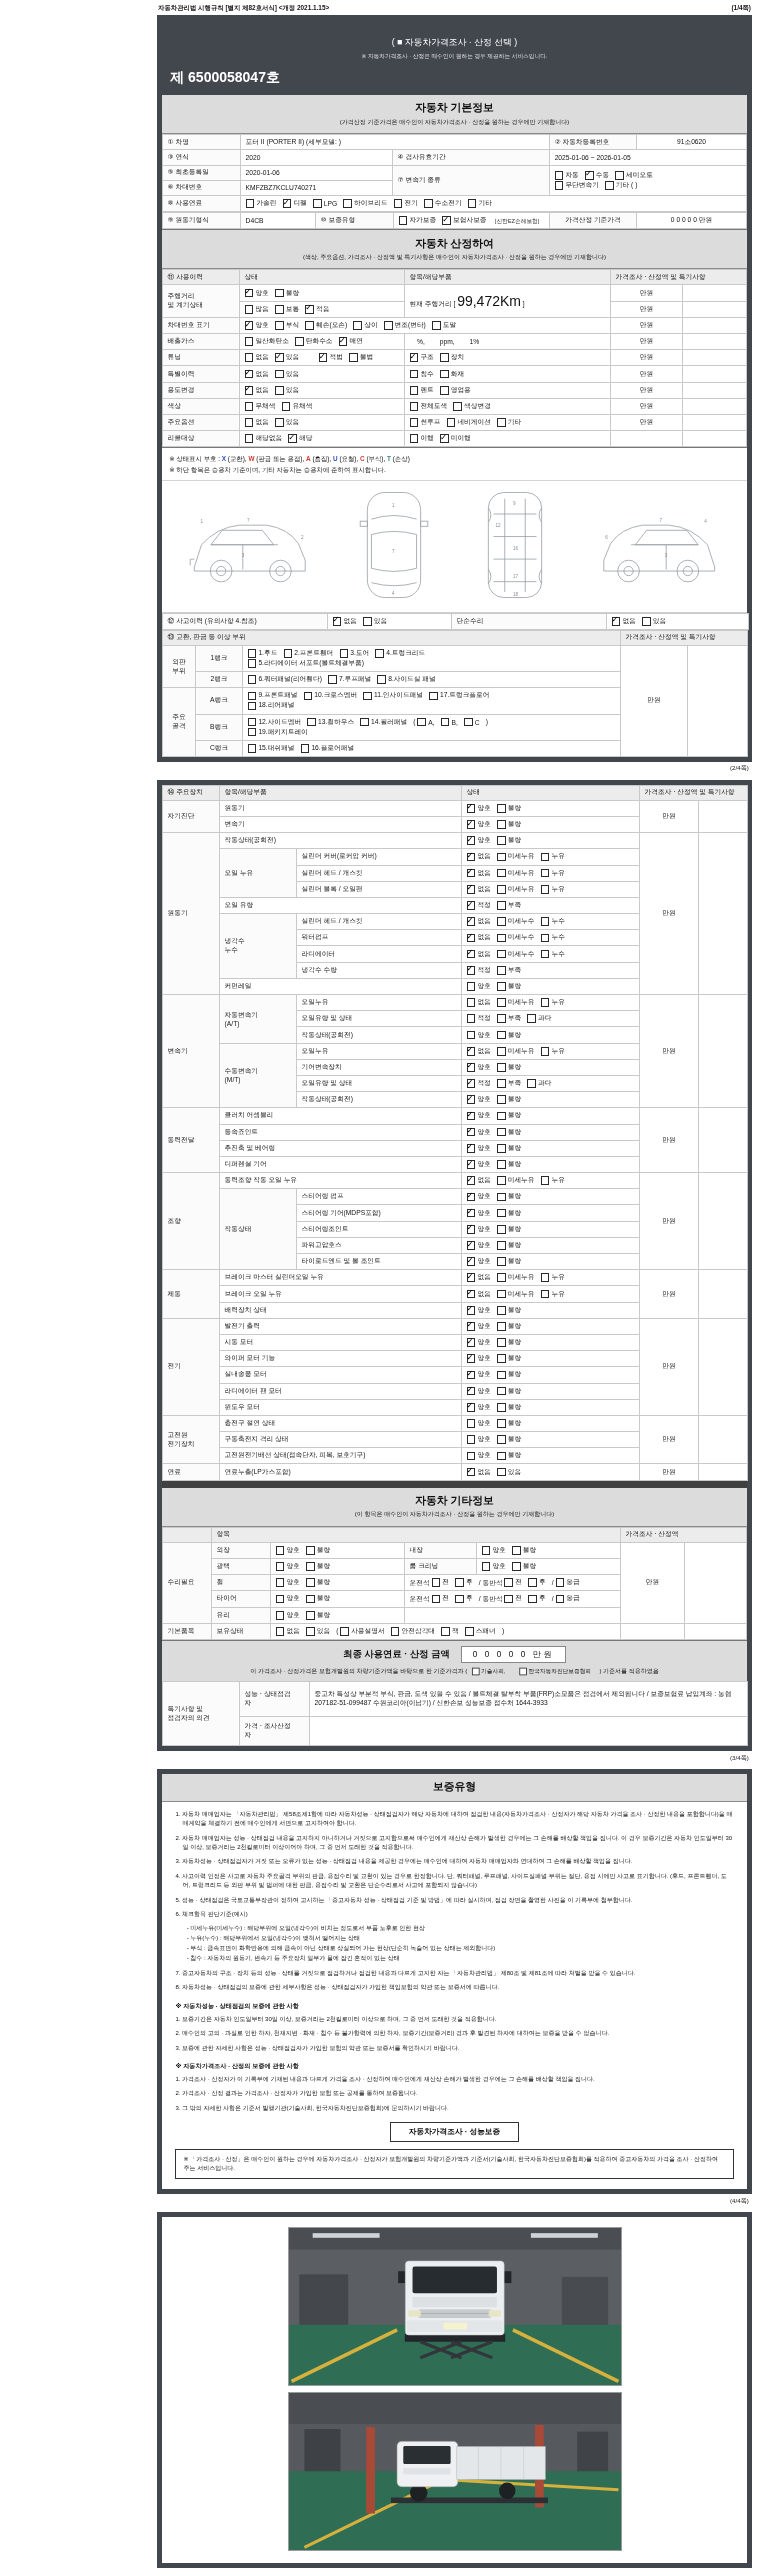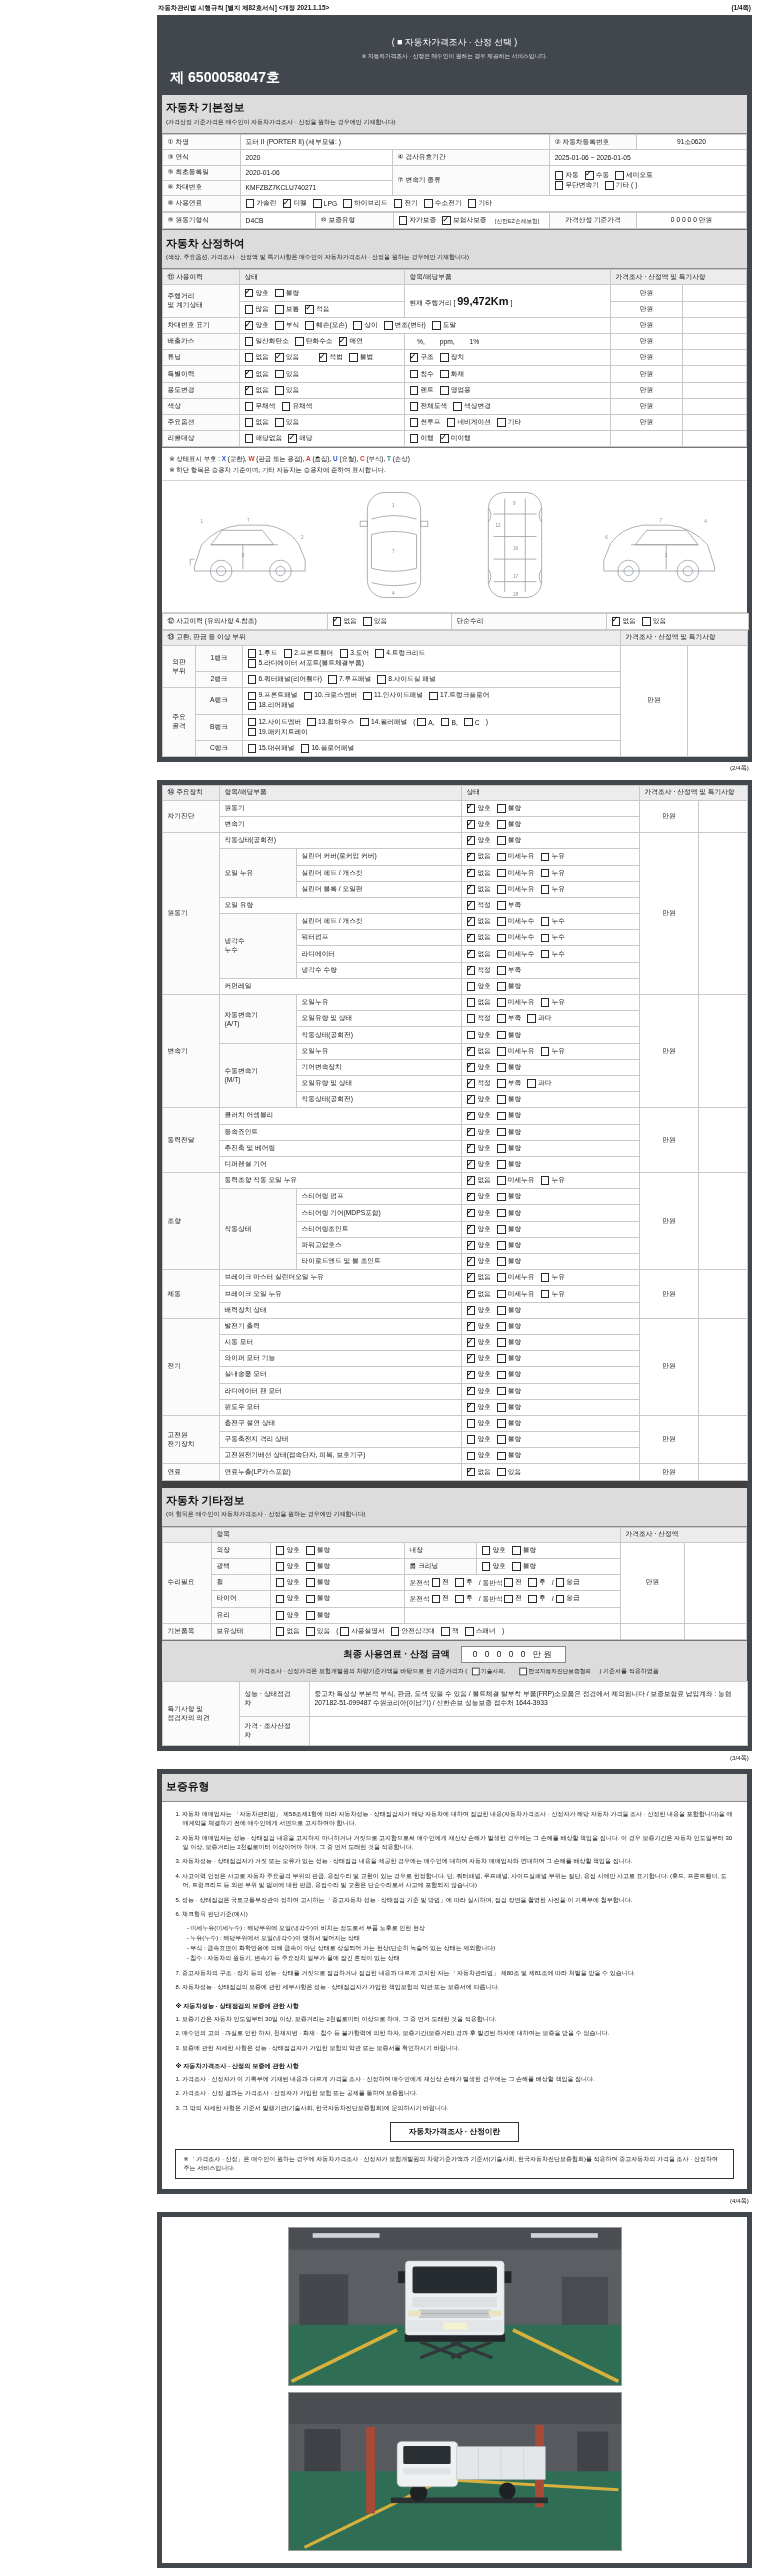--- a/index.html
+++ b/index.html
@@ -9,38 +9,38 @@
   .tophead{display:flex;justify-content:space-between;font-size:6.4px;padding:4.1px 1px 2.1px;font-weight:bold}
   .page{border:5.2px solid #42464d;background:#fff;margin-bottom:1px}
   .pmark{text-align:right;font-size:6.2px;padding:1.5px 3.1px 6.2px;color:#222}
   
   .dark{background:#42464d;color:#fff;padding:12.4px 7.2px 5.2px}
   .dark h1{margin:0;text-align:center;font-size:15.5px;font-weight:bold;letter-spacing:0.5px}
   .dark .sel{text-align:center;font-size:8.8px;margin-top:4.6px}
   .dark .svc{text-align:center;font-size:5.7px;color:#e3e3e3;margin-top:3.6px}
   .docno{font-size:14px;font-weight:bold;padding:8.2px 1px 3.1px}
   
-  .band{background:#dcdcdc;text-align:left;padding:6.2px 4.1px;border-bottom:1px solid #8a8a8a}
+  .band{background:#dcdcdc;text-align:center;padding:6.2px 4.1px;border-bottom:1px solid #8a8a8a}
   .band h2{margin:0;font-size:10.8px;font-weight:bold}
   .band .bsub{font-size:6px;margin-top:2.6px}
   
   .ft{border-collapse:collapse;width:100%;table-layout:fixed}
   .ft td{border:0.5px solid #c9c9c9;padding:2.6px 4.6px;font-size:6.7px;background:#fff;vertical-align:middle;word-break:keep-all;overflow:hidden}
   .ft td.hd{background:#ececec}
   .ft td.lb{background:#fbfbfb;white-space:pre-line}
   .ft td.pr{text-align:center}
   .ft td.ctr{text-align:center}
   .secwrap{border-bottom:1px solid #777}
   
   .cb{display:inline-flex;align-items:center;margin:0.5px 6.2px 0.5px 0;vertical-align:middle}
   .bx{width:6.7px;height:6.7px;border:1px solid #2a2a2a;background:#fff;display:inline-block;position:relative;margin-right:2.1px;flex:none}
   .cb.on .bx:after{content:"✓";position:absolute;left:-1px;top:-3.6px;font-size:8.2px;font-weight:bold;color:#000}
   .ct{font-size:6.7px}
   .pt{font-size:6.7px}
-  .big{font-size:11px;font-weight:bold}
+  .big{font-size:14px;font-weight:normal}
   .sp2{margin-left:13.4px}
   .wnote{font-size:5.7px;color:#333;margin-left:2.1px}
   
   .legend{padding:6.2px 7.2px 1px;font-size:6.4px}
   .legend2{padding:1.5px 7.2px 5.2px;font-size:6.4px;border-bottom:0.5px solid #d5d5d5}
   .diagrams{display:flex;justify-content:space-around;align-items:center;padding:6.2px 4.1px 8.2px;border-bottom:0.5px solid #cfcfcf}
   svg.diag{stroke:#9aa0a6;fill:none;stroke-width:1.6}
   svg.diag text{fill:#8a8f94;font-size:9px;stroke:none}
   
   .finalband{background:#dcdcdc;border-top:1px solid #777;padding:5.2px 4.1px 4.6px;text-align:center}
@@ -1342,21 +1342,21 @@
         <p>7.  중고자동차의 구조 · 장치 등의 성능 · 상태를 거짓으로 점검하거나 점검한 내용과 다르게 고지한 자는 「자동차관리법」 제80조 및 제81조에 따라 처벌을 받을 수 있습니다.</p>
         <p>8.  자동차성능 · 상태점검의 보증에 관한 세부사항은 성능 · 상태점검자가 가입한 책임보험의 약관 또는 보증서에 따릅니다.</p>
         <div class="nhead">※ 자동차성능 · 상태점검의 보증에 관한 사항</div>
         <p>1.  보증기간은 자동차 인도일부터 30일 이상, 보증거리는 2천킬로미터 이상으로 하며, 그 중 먼저 도래한 것을 적용합니다.</p>
         <p>2.  매수인의 고의 · 과실로 인한 하자, 천재지변 · 화재 · 침수 등 불가항력에 의한 하자, 보증기간(보증거리) 경과 후 발견된 하자에 대하여는 보증을 받을 수 없습니다.</p>
         <p>3.  보증에 관한 자세한 사항은 성능 · 상태점검자가 가입한 보험의 약관 또는 보증서를 확인하시기 바랍니다.</p>
         <div class="nhead">※ 자동차가격조사 · 산정의 보증에 관한 사항</div>
         <p>1.  가격조사 · 산정자가 이 기록부에 기재된 내용과 다르게 가격을 조사 · 산정하여 매수인에게 재산상 손해가 발생한 경우에는 그 손해를 배상할 책임을 집니다.</p>
         <p>2.  가격조사 · 산정 결과는 가격조사 · 산정자가 가입한 보험 또는 공제를 통하여 보증됩니다.</p>
         <p>3.  그 밖의 자세한 사항은 기준서 발행기관(기술사회, 한국자동차진단보증협회)에 문의하시기 바랍니다.</p>
-        <div class="nboxtitle">자동차가격조사 · 산정이란</div>
+        <div class="nboxtitle">자동차가격조사 · 성능보증</div>
         <div class="nbox">※ 「가격조사 · 산정」은 매수인이 원하는 경우에 자동차가격조사 · 산정자가 보험개발원의 차량기준가액과 기준서(기술사회, 한국자동차진단보증협회)를 적용하여 중고자동차의 가격을 조사 · 산정하여 주는 서비스입니다.</div>
       </div>
   </div>
   <div class="pmark">(4/4쪽)</div>
 
   <div class="page">
     <div class="photos">
       <svg class="photo" width="332" height="157" viewBox="0 0 645 305">
         <rect width="645" height="305" fill="#5b5f63"></rect>
         <rect width="645" height="42" fill="#4a4e52"></rect>

